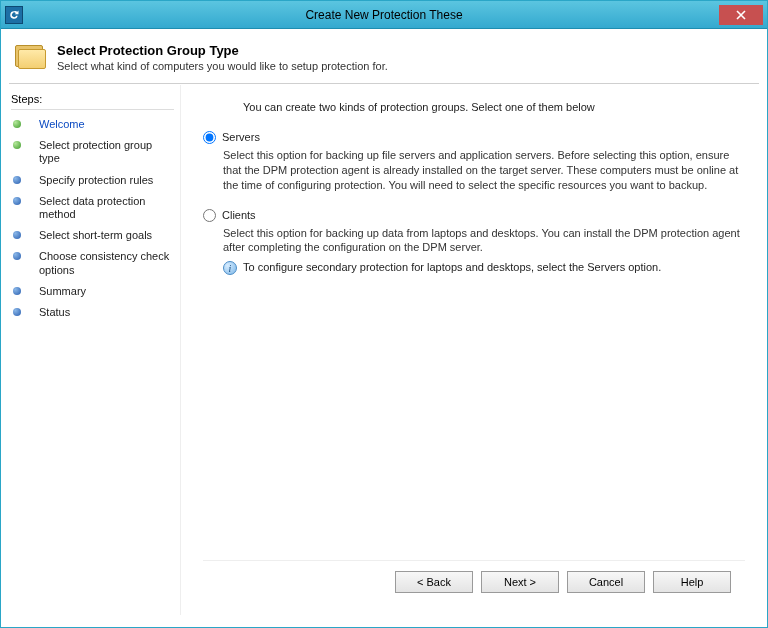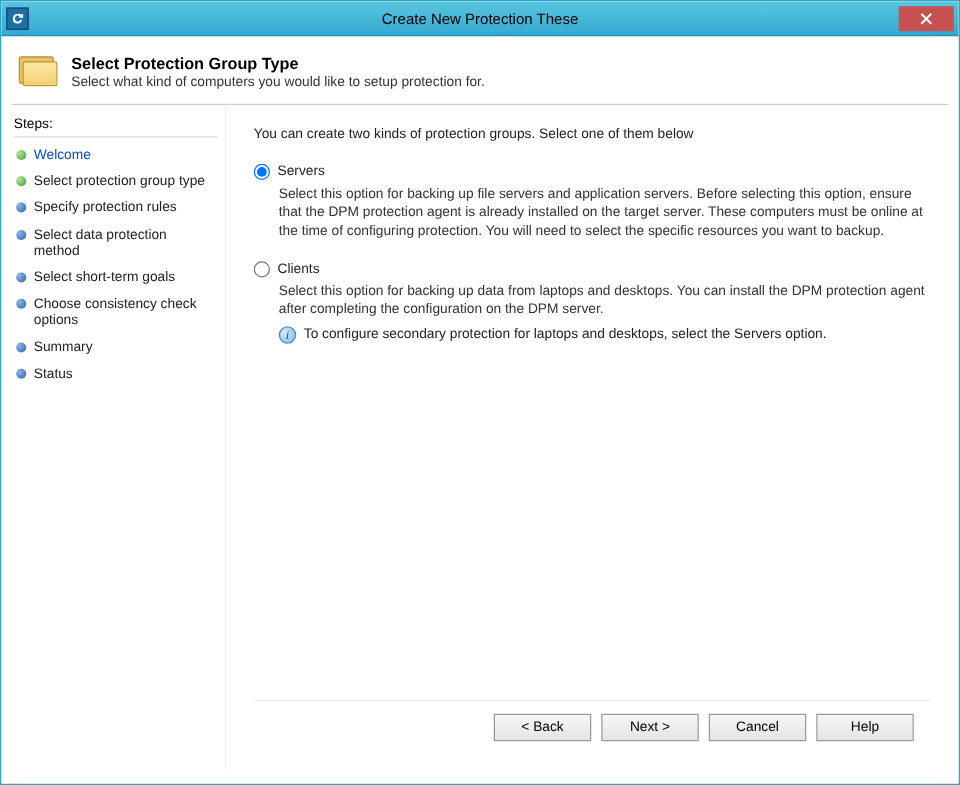--- a/index.html
+++ b/index.html
@@ -102,21 +102,21 @@
     padding: 2px 0 4px 0;
     margin-bottom: 4px;
   }
   .sidebar ul {
     list-style: none;
     margin: 0; padding: 0;
   }
   .sidebar li {
     display: flex;
     align-items: flex-start;
-    gap: 6px;
+    gap: 18px;
     padding: 4px 2px;
     color: #222;
     cursor: pointer;
     line-height: 1.2;
   }
   .bullet {
     width: 8px; height: 8px;
     border-radius: 50%;
     background: radial-gradient(circle at 30% 30%, #8ab7e8, #2a5fb0);
     flex-shrink: 0;
@@ -126,21 +126,21 @@
     background: radial-gradient(circle at 30% 30%, #b4e89a, #3f9a2c);
   }
   .sidebar li.active { color: #0a4ac2; }
   .content {
     flex: 1;
     padding: 16px 22px 8px 22px;
     color: #222;
     display: flex;
     flex-direction: column;
   }
-  .content .intro { margin-bottom: 18px; }
+  .content .intro { margin-bottom: 18px; margin-left: 40px; }
   .opt { margin-bottom: 16px; }
   .opt .row {
     display: flex; align-items: flex-start; gap: 6px;
     margin-bottom: 4px;
   }
   .opt .desc {
     margin-left: 20px;
     color: #333;
     line-height: 1.35;
   }

